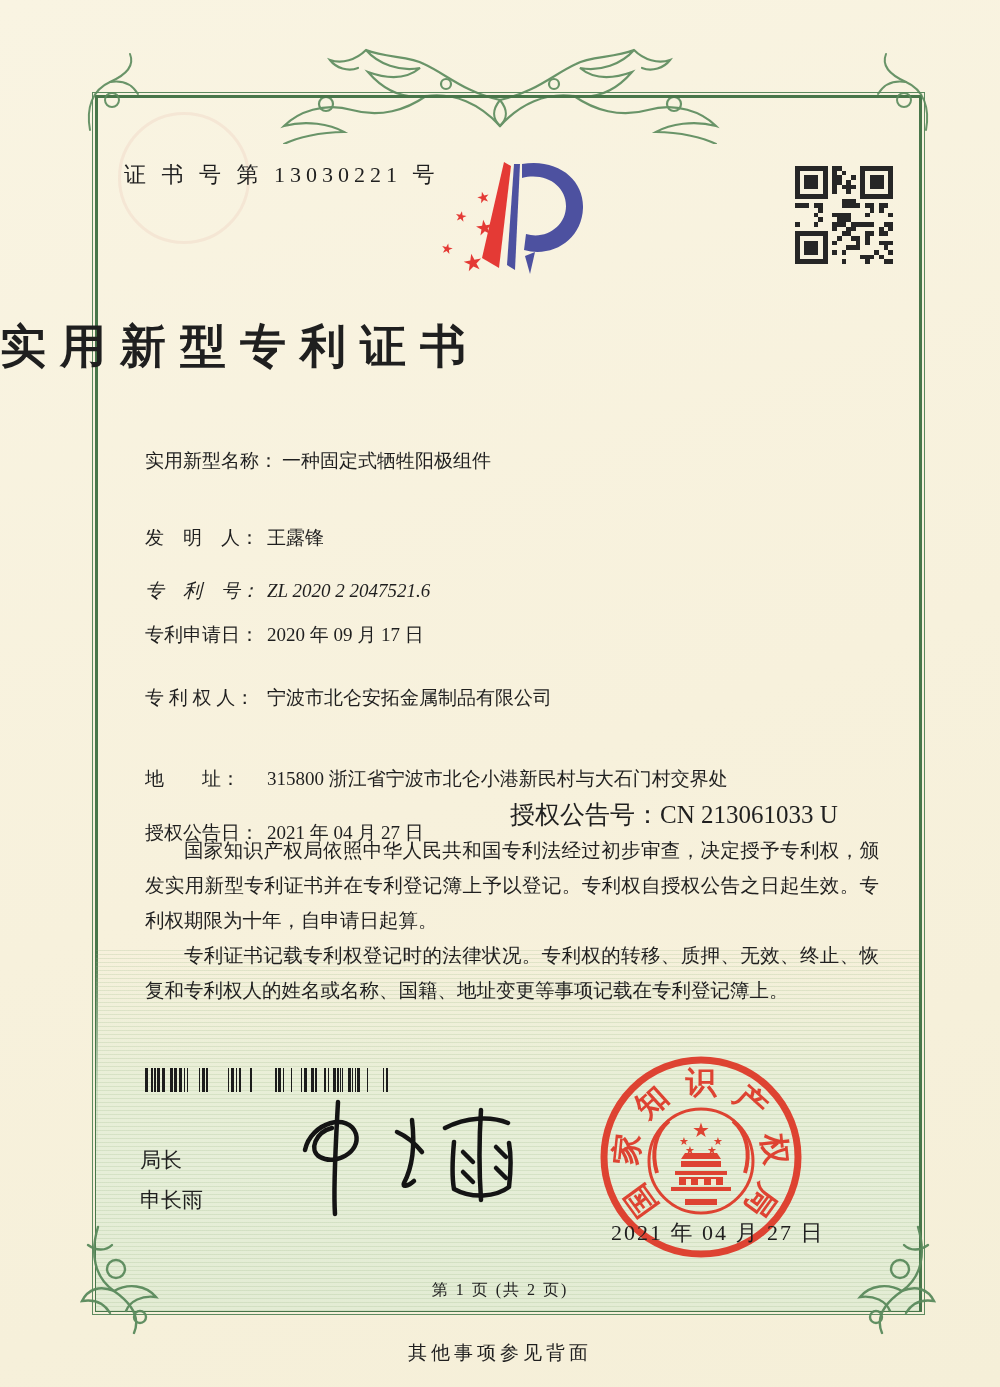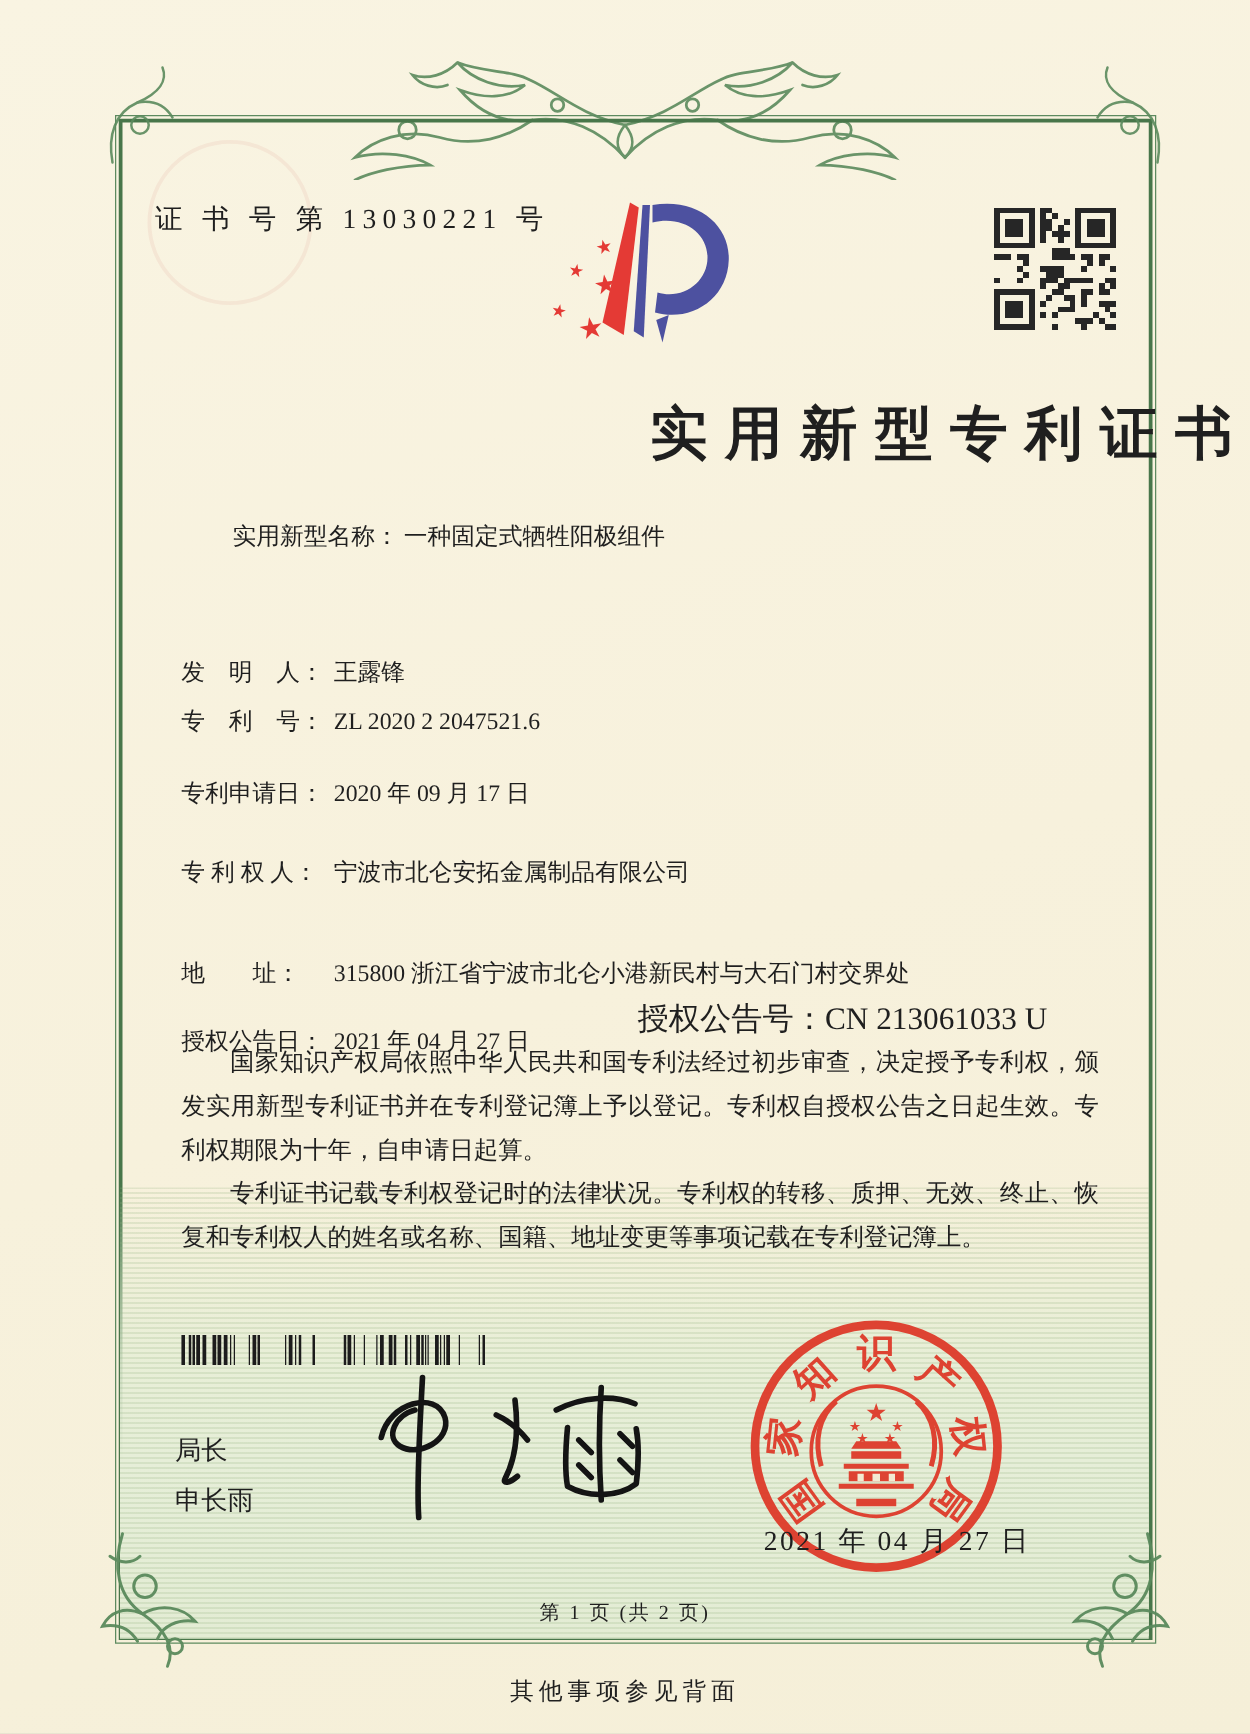--- a/index.html
+++ b/index.html
@@ -13,21 +13,21 @@
   .frame::before{content:"";position:absolute;inset:2px;border:3px solid #48764a;}
   
   .green-band{
     position:absolute;left:96px;top:950px;width:823px;height:361px;
     background:
       repeating-linear-gradient(180deg, rgba(150,180,130,.22) 0 1px, rgba(150,180,130,0) 1px 4px),
       linear-gradient(180deg, rgba(229,238,214,0) 0px, rgba(229,238,214,.85) 140px, #e6eed8 220px, #e3ecd4 100%);
   }
   .watermark-ghost{position:absolute;left:118px;top:112px;width:126px;height:126px;border:3px solid rgba(214,120,104,.10);border-radius:50%;}
   .cert-no{position:absolute;left:124px;top:160px;font-size:22px;letter-spacing:5px;}
-  .title{position:absolute;left:0;top:316px;width:100%;text-align:right;font-size:46px;font-weight:700;letter-spacing:14px;}
+  .title{position:absolute;left:0;top:316px;width:100%;text-align:left;font-size:46px;font-weight:700;letter-spacing:14px;}
   .row{position:absolute;left:145px;font-size:19px;white-space:nowrap;}
   .row .lab{display:inline-block;min-width:118px;}
   .row .val{margin-left:4px;}
   .grant2{position:absolute;left:510px;font-size:25px;white-space:nowrap;}
   .paras{position:absolute;left:145px;top:833px;width:734px;font-size:19.5px;line-height:35px;text-align:justify;}
   .paras p{margin:0;text-indent:2em;}
   .sig-block{position:absolute;left:140px;top:1140px;font-size:21px;line-height:40px;}
   .seal-date{position:absolute;left:611px;top:1218px;font-size:22px;letter-spacing:2px;z-index:6;}
   .page-info{position:absolute;left:0;top:1280px;width:100%;text-align:center;font-size:16px;letter-spacing:2px;}
   .back-note{position:absolute;left:0;top:1340px;width:100%;text-align:center;font-size:19px;letter-spacing:4px;}
@@ -212,27 +212,27 @@
       <rect x="14" y="0" width="7" height="7" fill="#262626"></rect>
       <rect x="15" y="1" width="5" height="5" fill="#f7f2df"></rect>
       <rect x="16" y="2" width="3" height="3" fill="#262626"></rect>
       <rect x="0" y="14" width="7" height="7" fill="#262626"></rect>
       <rect x="1" y="15" width="5" height="5" fill="#f7f2df"></rect>
       <rect x="2" y="16" width="3" height="3" fill="#262626"></rect>
     </svg>
 
   <div class="title">实用新型专利证书</div>
 
-  <div class="row" style="top:416px;margin-left:41px;">
+  <div class="row" style="top:448px;">
     <span class="lab">实用新型名称：</span><span class="val">一种固定式牺牲阳极组件</span>
   </div>
   <div class="row" style="top:497px;margin-top:28px;">
     <span class="lab">发　明　人：</span><span class="val">王露锋</span>
   </div>
-  <div class="row" style="top:564px;">
+  <div class="row" style="top:578px;font-style:italic;">
     <span class="lab">专　利　号：</span><span class="val">ZL 2020 2 2047521.6</span>
   </div>
   <div class="row" style="top:622px;">
     <span class="lab">专利申请日：</span><span class="val">2020 年 09 月 17 日</span>
   </div>
   <div class="row" style="top:685px;">
     <span class="lab">专 利 权 人：</span><span class="val">宁波市北仑安拓金属制品有限公司</span>
   </div>
   <div class="row" style="top:766px;">
     <span class="lab">地　　址：</span><span class="val">315800 浙江省宁波市北仑小港新民村与大石门村交界处</span>

